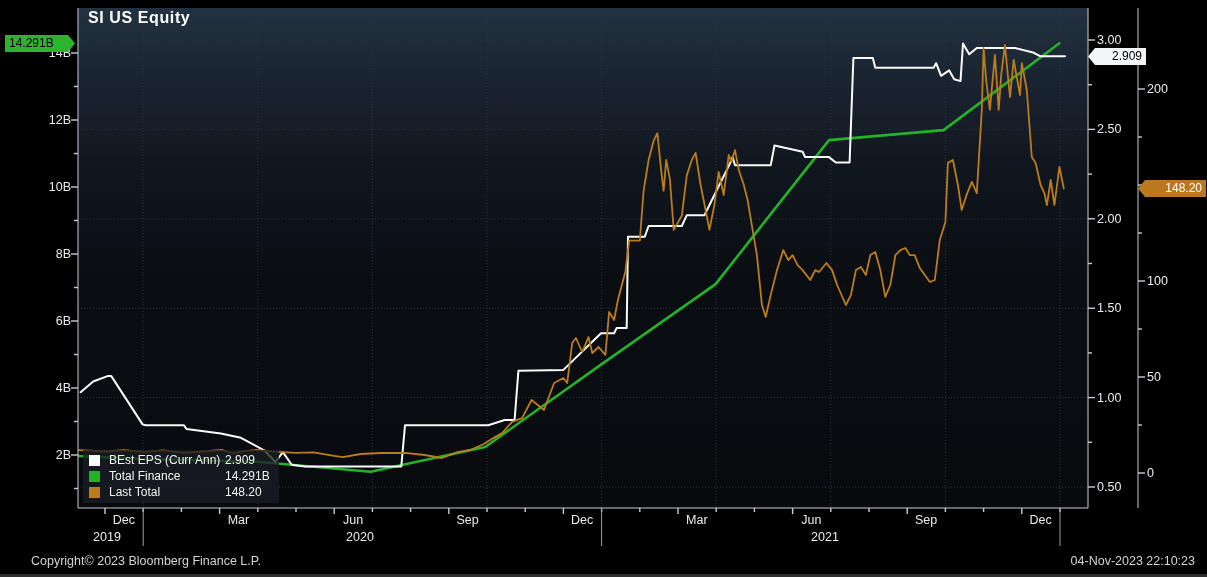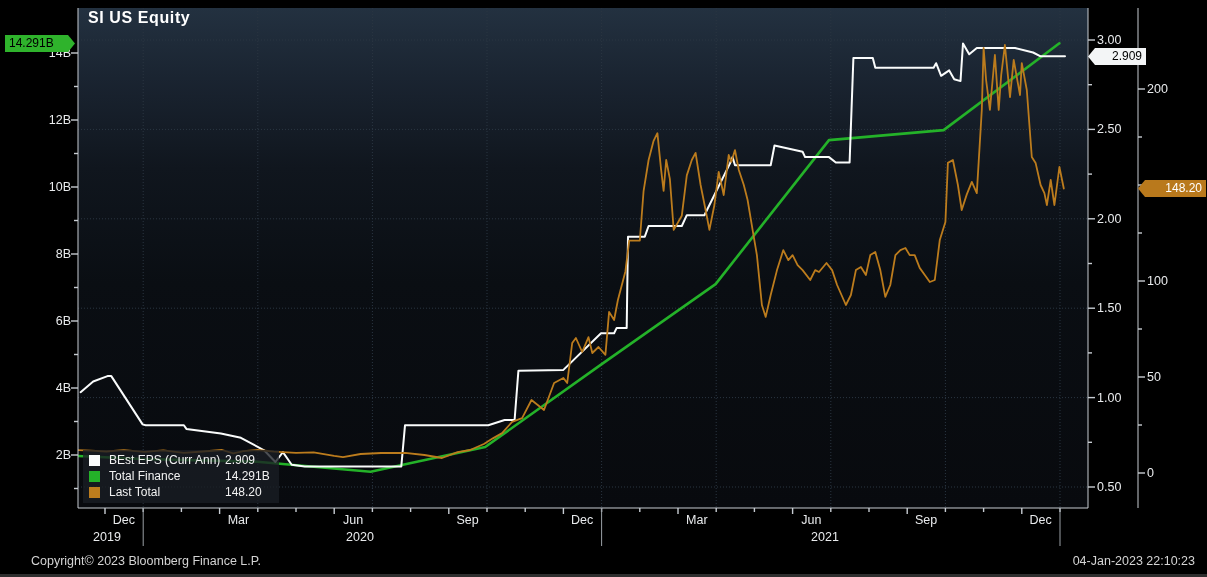--- a/index.html
+++ b/index.html
@@ -190,16 +190,16 @@
     </div>
     <div class="lrow">
       <span class="sw" style="background: rgb(188, 124, 29);"></span>
       <span class="llabel">Last Total</span>
       <span class="lval">148.20</span>
     </div>
   </div>
 
   <div class="footer">
     <span class="fleft">Copyright© 2023 Bloomberg Finance L.P.</span>
-    <span class="fright">04-Jan-2023 22:10:23</span>
+    <span class="fright">04-Nov-2023 22:10:23</span>
   </div>
   <div class="bottombar"></div>
 </div>
 
 </body></html>

